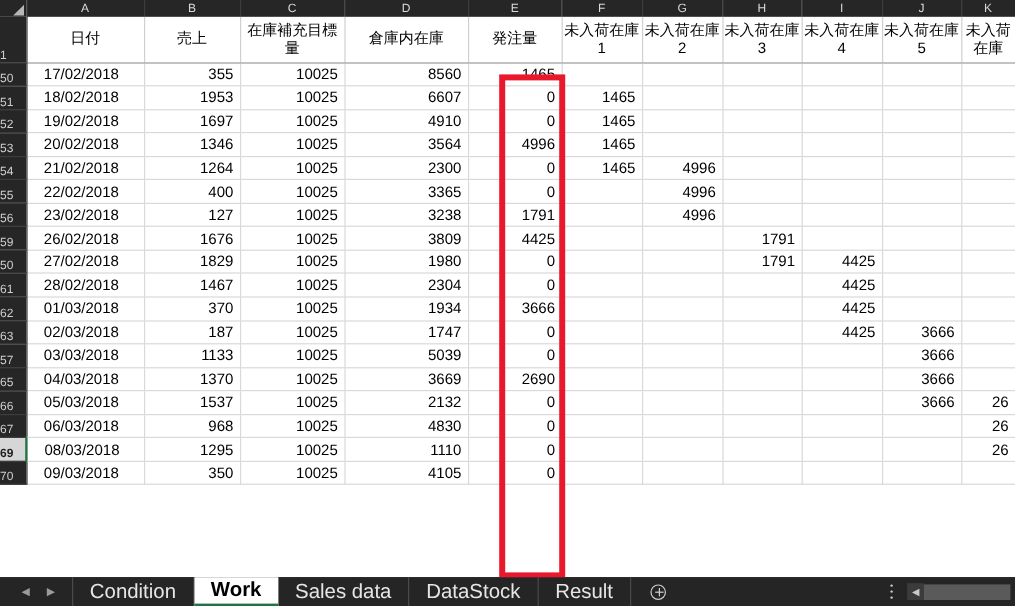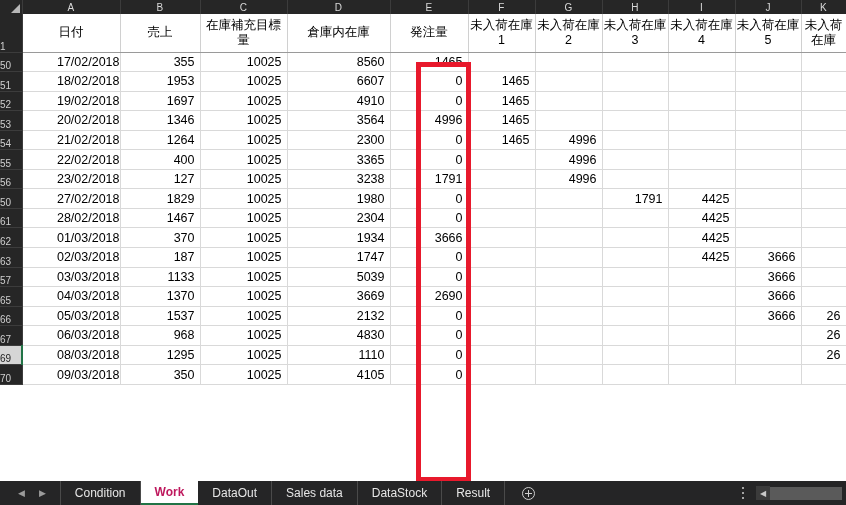--- a/index.html
+++ b/index.html
@@ -23,53 +23,53 @@
   .corner { background: #262626; border-right: 1px solid #3c3c3c; position: relative; }
   .corner .tri { position: absolute; right: 2px; bottom: 1px;
                  width: 0; height: 0; border-style: solid;
                  border-width: 0 0 9px 9px; border-color: transparent transparent #b7b7b7 transparent; }
 
   
   .rownum { width: 22px; background: #262626; color: #cfcfcf;
             font-size: 10px; text-align: left; padding-left: 2px;
             vertical-align: bottom; border-right: 1px solid #3c3c3c;
             border-bottom: 1px solid #3c3c3c; line-height: 1; }
-  .rownum.sel { background: #d6d6d6; color: #1e1e1e; border-right: 2px solid #217346; }
+  .rownum.sel { background: #d6d6d6; color: #1e1e1e; border-right: 2px solid #217346; font-weight: bold; }
 
   
   tr.hdrrow { height: 38px; }
   td.hcell { background: #ffffff; color: #000000;
              border-right: 1px solid #d0d0d0; border-bottom: 1px solid #9a9a9a;
              text-align: center; vertical-align: middle;
              font-size: 12.5px; line-height: 15px; padding: 0 2px; overflow: hidden; }
 
   
   tr.drow { height: 19.55px; }
   td.dcell { background: #ffffff; color: #000000;
              border-right: 1px solid #d9d9d9; border-bottom: 1px solid #d9d9d9;
              font-size: 12.5px; line-height: 18px; overflow: hidden; white-space: nowrap; }
   td.dcell.num { text-align: right; padding-right: 5px; }
-  td.dcell.ctr { text-align: right; }
+  td.dcell.ctr { text-align: left; padding-left: 14px; }
   td.dcell.blank { }
 
   
   #red-box { position: absolute; left: 416px; top: 62px;
              width: 55px; height: 420px;
              border: 5px solid #e8192c; pointer-events: none; z-index: 6; }
 
   
   #tabbar { position: absolute; left: 0; top: 481px; width: 846px; height: 24px;
             background: #252526; display: flex; align-items: stretch; }
   .navbtns { display: flex; align-items: center; gap: 14px; padding: 0 14px 0 18px;
              border-right: 1px solid #4a4a4a; }
   .navarrow { color: #9b9b9b; font-size: 9px; line-height: 1; }
   .tabs { display: flex; align-items: stretch; }
   .tab { display: flex; align-items: center; padding: 0 14px;
-         color: #e6e6e6; font-size: 12px; border-right: 1px solid #4a4a4a; }
-  .tab.active { background: #ffffff; color: #be185d; font-weight: bold;
+         color: #e6e6e6; font-size: 17px; border-right: 1px solid #4a4a4a; }
+  .tab.active { background: #ffffff; color: #000000; font-weight: bold;
                 border-right: none; border-bottom: 2px solid #217346; }
   .addbtn { display: flex; align-items: center; justify-content: center;
             width: 46px; color: #d7d7d7; }
   .addbtn .circ { width: 13px; height: 13px; border: 1.3px solid #cfcfcf;
                   border-radius: 50%; position: relative; }
   .addbtn .circ:before, .addbtn .circ:after { content: ""; position: absolute;
             background: #cfcfcf; }
   .addbtn .circ:before { left: 2.6px; top: 5.3px; width: 7px; height: 1.3px; }
   .addbtn .circ:after { top: 2.6px; left: 5.3px; height: 7px; width: 1.3px; }
   .spacer { flex: 1; }
@@ -227,20 +227,34 @@
             <td class="dcell num">3238</td>
             <td class="dcell num">1791</td>
             <td class="dcell num blank"></td>
             <td class="dcell num">4996</td>
             <td class="dcell num blank"></td>
             <td class="dcell num blank"></td>
             <td class="dcell num blank"></td>
             <td class="dcell num blank"></td>
           </tr>
           <tr class="drow">
+            <td class="rownum">59</td>
+            <td class="dcell ctr">26/02/2018</td>
+            <td class="dcell num">1676</td>
+            <td class="dcell num">10025</td>
+            <td class="dcell num">3809</td>
+            <td class="dcell num">4425</td>
+            <td class="dcell num blank"></td>
+            <td class="dcell num blank"></td>
+            <td class="dcell num">1791</td>
+            <td class="dcell num blank"></td>
+            <td class="dcell num blank"></td>
+            <td class="dcell num blank"></td>
+          </tr>
+          <tr class="drow">
             <td class="rownum">50</td>
             <td class="dcell ctr">27/02/2018</td>
             <td class="dcell num">1829</td>
             <td class="dcell num">10025</td>
             <td class="dcell num">1980</td>
             <td class="dcell num">0</td>
             <td class="dcell num blank"></td>
             <td class="dcell num blank"></td>
             <td class="dcell num">1791</td>
             <td class="dcell num">4425</td>
@@ -379,21 +393,20 @@
   </div>
 
   <div id="tabbar">
     <div class="navbtns">
       <span class="navarrow">◀</span>
       <span class="navarrow">▶</span>
     </div>
     <div class="tabs" id="tabs-host">
         <div class="tab">Condition</div>
         <div class="tab active">Work</div>
-        <div class="tab">DataOut</div>
         <div class="tab">Sales data</div>
         <div class="tab">DataStock</div>
         <div class="tab">Result</div>
       </div>
     <div class="addbtn">
       <span class="circ"></span>
     </div>
     <div class="spacer"></div>
     <div class="kebab">
         <i></i>

